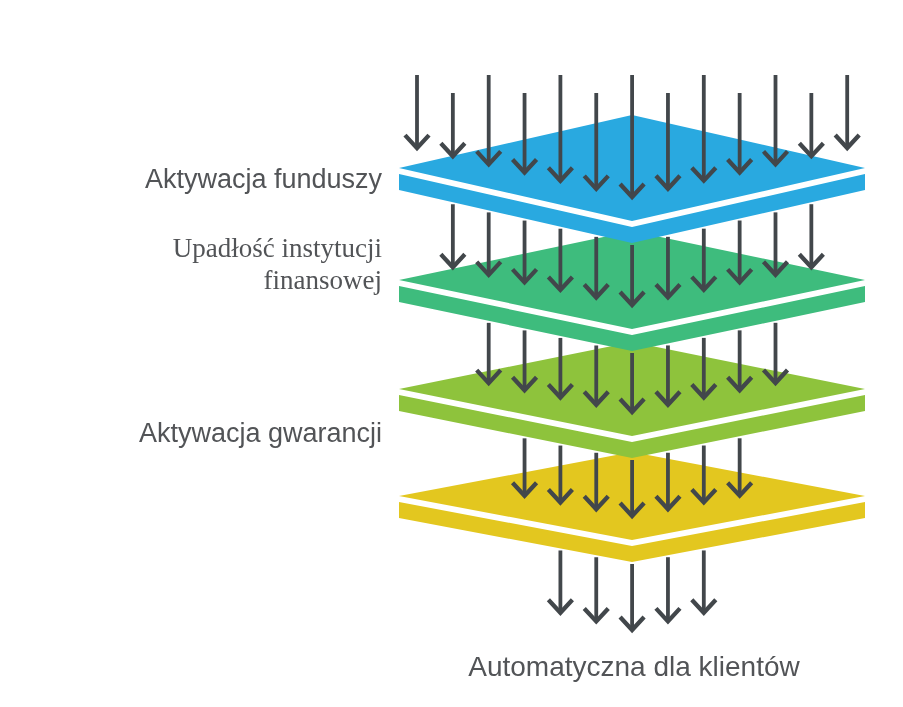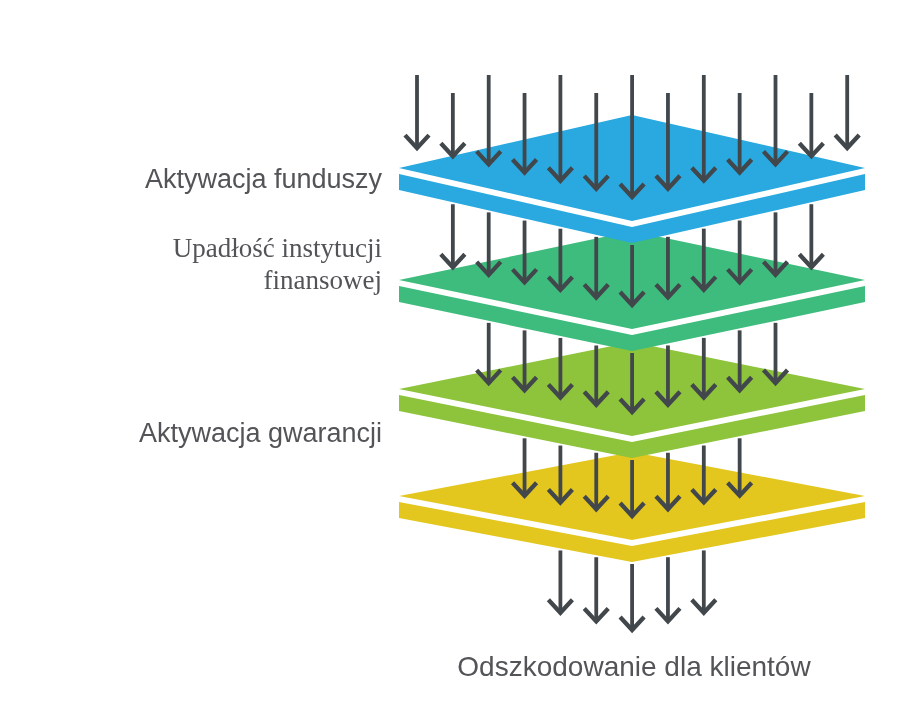--- a/index.html
+++ b/index.html
@@ -29,21 +29,21 @@
 <body>
 
 <div class="canvas">
 
 
   <div class="side-label label-0">Aktywacja funduszy</div>
   <div class="side-label label-1">Upadłość instytucji
 finansowej</div>
   <div class="side-label label-2">Aktywacja gwarancji</div>
 
-  <div class="bottom-label">Odszkodowanie dla klientów</div>
+  <div class="bottom-label">Automatyczna dla klientów</div>
 
   <svg id="diagram" class="diagram-svg" width="903" height="707" viewBox="0 0 903 707">
       <g>
         <path d="M 399 502 L 632 546 L 865 502
           L 865 518 L 632 562 L 399 518 Z" fill="#e3c71f"></path>
         <path d="M 632 452 L 865 496 L 632 540 L 399 496 Z" fill="#e3c71f"></path>
       </g>
       <g>
         <path d="M 399 395 L 632 442 L 865 395
           L 865 411 L 632 458 L 399 411 Z" fill="#8ec33c"></path>

